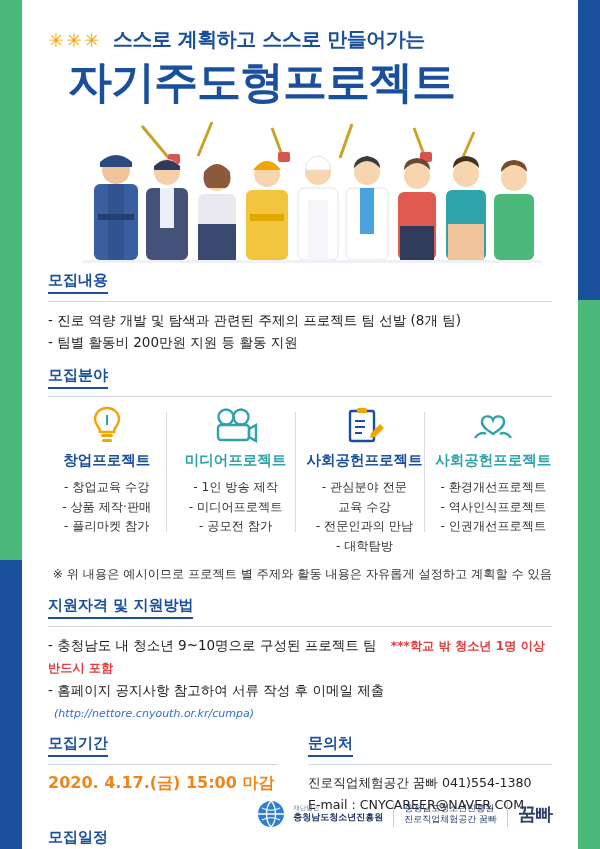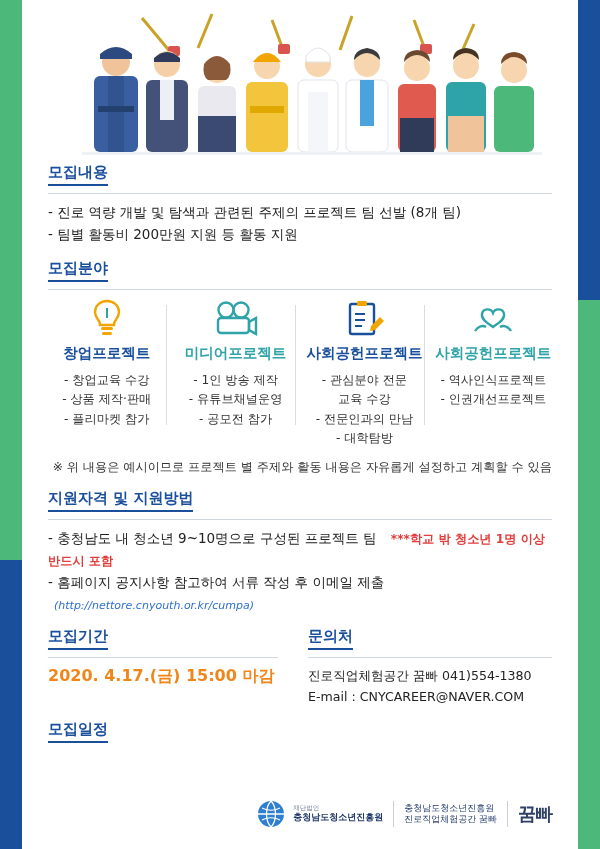--- a/index.html
+++ b/index.html
@@ -102,20 +102,25 @@
 
 <div class="poster">
   <div class="bar-left-green"></div>
   <div class="bar-left-blue"></div>
   <div class="bar-right-blue"></div>
   <div class="bar-right-green"></div>
 
   <div class="inner">
     <div class="content">
 
+      <div class="head">
+        <span class="stars">✳✳✳</span>
+        <span class="subtitle">스스로 계획하고 스스로 만들어가는</span>
+        <div class="title">자기주도형프로젝트</div>
+      </div>
 
       <div class="illus">
         <svg width="556" height="150" viewBox="0 0 556 150" xmlns="http://www.w3.org/2000/svg">
 
           <g stroke="#c9a227" stroke-width="3">
             <line x1="120" y1="12" x2="150" y2="48"></line>
             <line x1="190" y1="8" x2="176" y2="42"></line>
             <line x1="250" y1="14" x2="262" y2="46"></line>
             <line x1="330" y1="10" x2="318" y2="44"></line>
             <line x1="392" y1="14" x2="404" y2="46"></line>
@@ -230,21 +235,21 @@
               <svg width="46" height="40" viewBox="0 0 46 40">
                   <circle cx="13" cy="11" r="7.5" fill="none" stroke="#2fa4a8" stroke-width="2.4"></circle>
                   <circle cx="28" cy="11" r="7.5" fill="none" stroke="#2fa4a8" stroke-width="2.4"></circle>
                   <rect x="5" y="19" width="31" height="15" rx="3" fill="none" stroke="#2fa4a8" stroke-width="2.4"></rect>
                   <path d="M36 23l7-4v16l-7-4z" fill="none" stroke="#2fa4a8" stroke-width="2.4"></path>
                 </svg>
             </div>
             <div class="cname">미디어프로젝트</div>
             <div class="citems">
               <div>- 1인 방송 제작</div>
-              <div>- 유튜브채널운영</div>
+              <div>- 미디어프로젝트</div>
               <div>- 공모전 참가</div>
             </div>
             <div class="divider"></div>
           </div>
 
           <div class="card c3">
             <div class="icon">
               <svg width="42" height="42" viewBox="0 0 42 42">
                   <rect x="7" y="6" width="24" height="30" rx="2" fill="none" stroke="#1a4f9c" stroke-width="2.4"></rect>
                   <rect x="14" y="3" width="10" height="5" rx="1.5" fill="#f0a500"></rect>
@@ -264,20 +269,21 @@
 
           <div class="card c4">
             <div class="icon">
               <svg width="46" height="40" viewBox="0 0 46 40">
                   <path d="M23 14c-2-5-10-5-11 1-1 6 7 10 11 13 4-3 12-7 11-13-1-6-9-6-11-1z" fill="none" stroke="#2fa4a8" stroke-width="2.4"></path>
                   <path d="M5 32c3-5 8-6 11-4M41 32c-3-5-8-6-11-4" fill="none" stroke="#2fa4a8" stroke-width="2.4"></path>
                 </svg>
             </div>
             <div class="cname">사회공헌프로젝트</div>
             <div class="citems">
+              <div>- 환경개선프로젝트</div>
               <div>- 역사인식프로젝트</div>
               <div>- 인권개선프로젝트</div>
             </div>
           </div>
 
         </div>
 
         <div class="note">※ 위 내용은 예시이므로 프로젝트 별 주제와 활동 내용은 자유롭게 설정하고 계획할 수 있음</div>
       </div>
 

